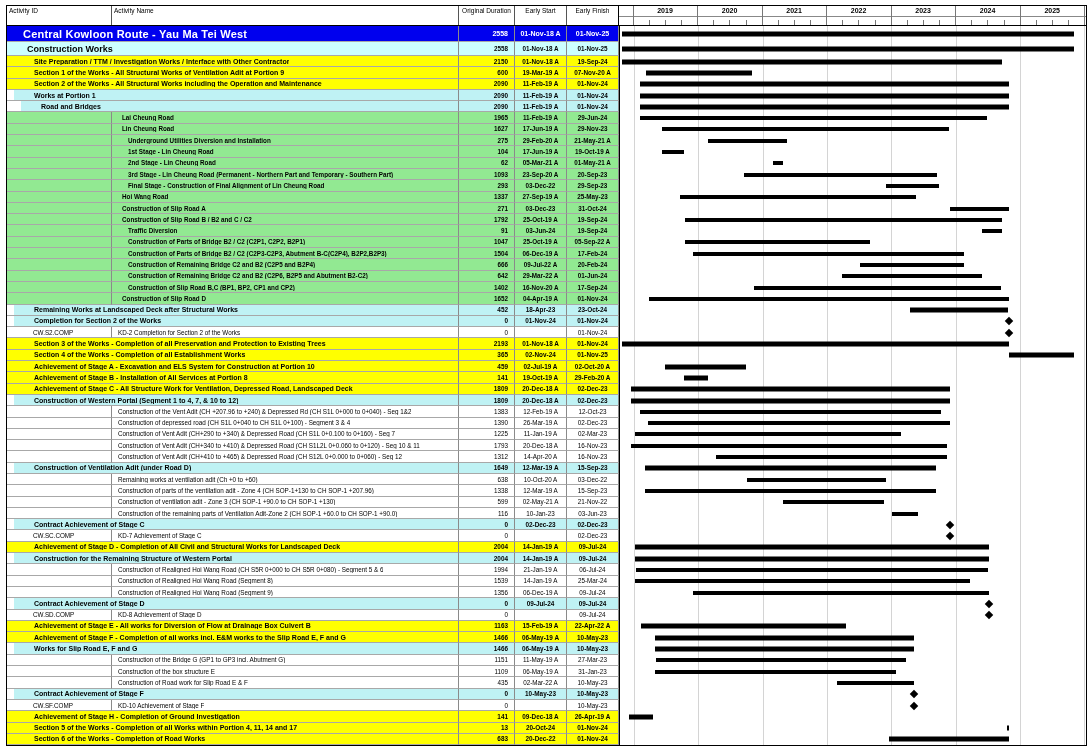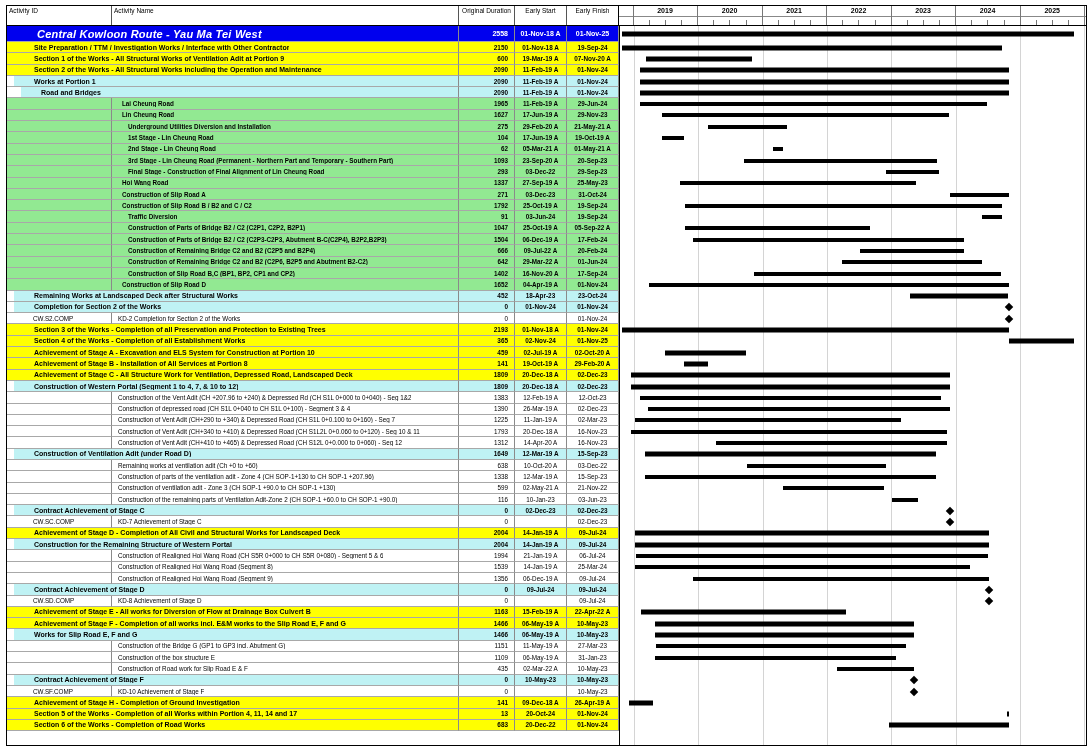--- a/index.html
+++ b/index.html
@@ -125,21 +125,33 @@
         <div class="gline" style="left: 30.5976%;"></div>
         <div class="gline" style="left: 44.4024%;"></div>
         <div class="gline" style="left: 58.2073%;"></div>
         <div class="gline" style="left: 72.0121%;"></div>
         <div class="gline" style="left: 85.8548%;"></div>
         <div class="gline" style="left: 99.6596%;"></div>
       </div>
   <div class="row r-t">
         <div class="cell w-merged mergedcell">
           <div class="bandbg" style="left: 0px;"></div>
-          <span class="bandname" style="padding-left: 30px; font-style: italic;">Central Kowloon Route - Yau Ma Tei West</span>
+          <span class="bandname" style="padding-left: 16px;">Central Kowloon Route - Yau Ma Tei West</span>
+        </div>
+        <div class="cell w-dur dur dt">2558</div>
+        <div class="cell w-st ctr dt">01-Nov-18 A</div>
+        <div class="cell w-fn ctr dt">01-Nov-25</div>
+        <div class="chartcell">
+          <div class="bar b" style="left: 0.642965%; width: 96.7095%;"></div>
+        </div>
+      </div>
+      <div class="row r-cw">
+        <div class="cell w-merged mergedcell">
+          <div class="bandbg" style="left: 0px;"></div>
+          <span class="bandname" style="padding-left: 20px;">Construction Works</span>
         </div>
         <div class="cell w-dur dur dt">2558</div>
         <div class="cell w-st ctr dt">01-Nov-18 A</div>
         <div class="cell w-fn ctr dt">01-Nov-25</div>
         <div class="chartcell">
           <div class="bar b" style="left: 0.642965%; width: 96.7095%;"></div>
         </div>
       </div>
       <div class="row r-y">
         <div class="cell w-merged mergedcell">

